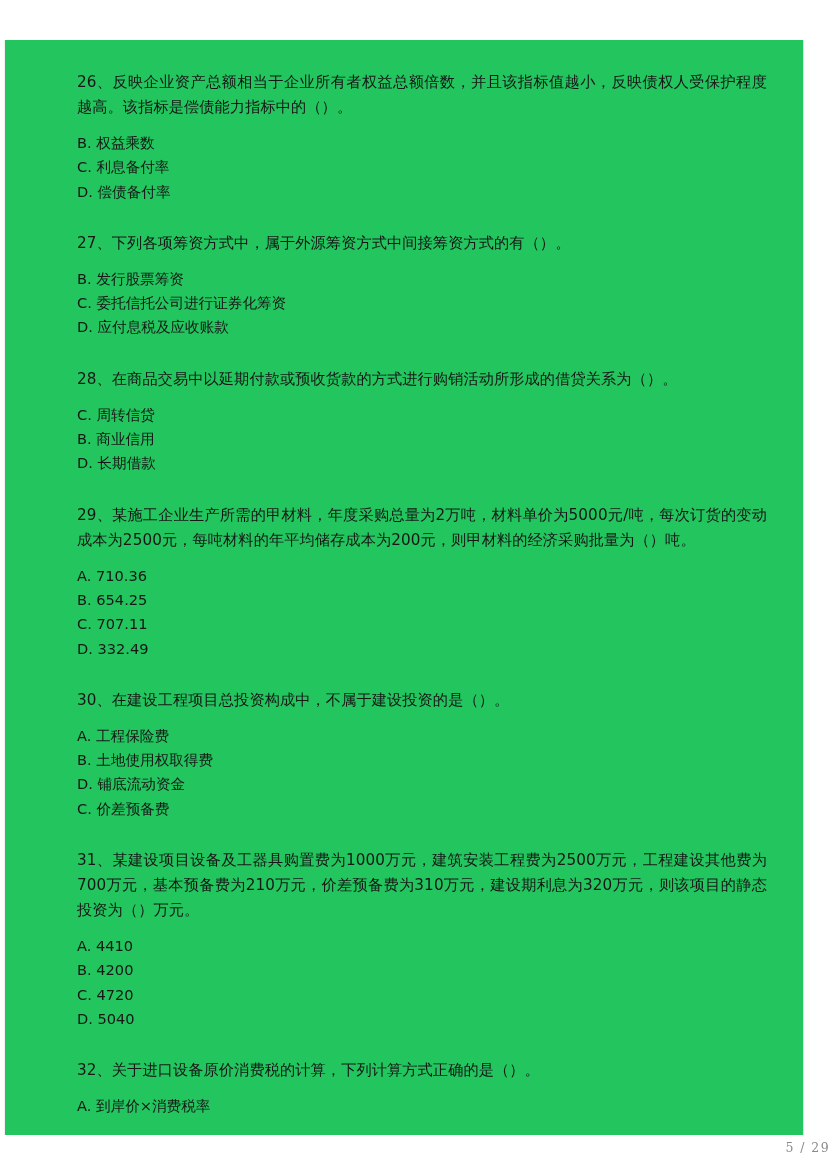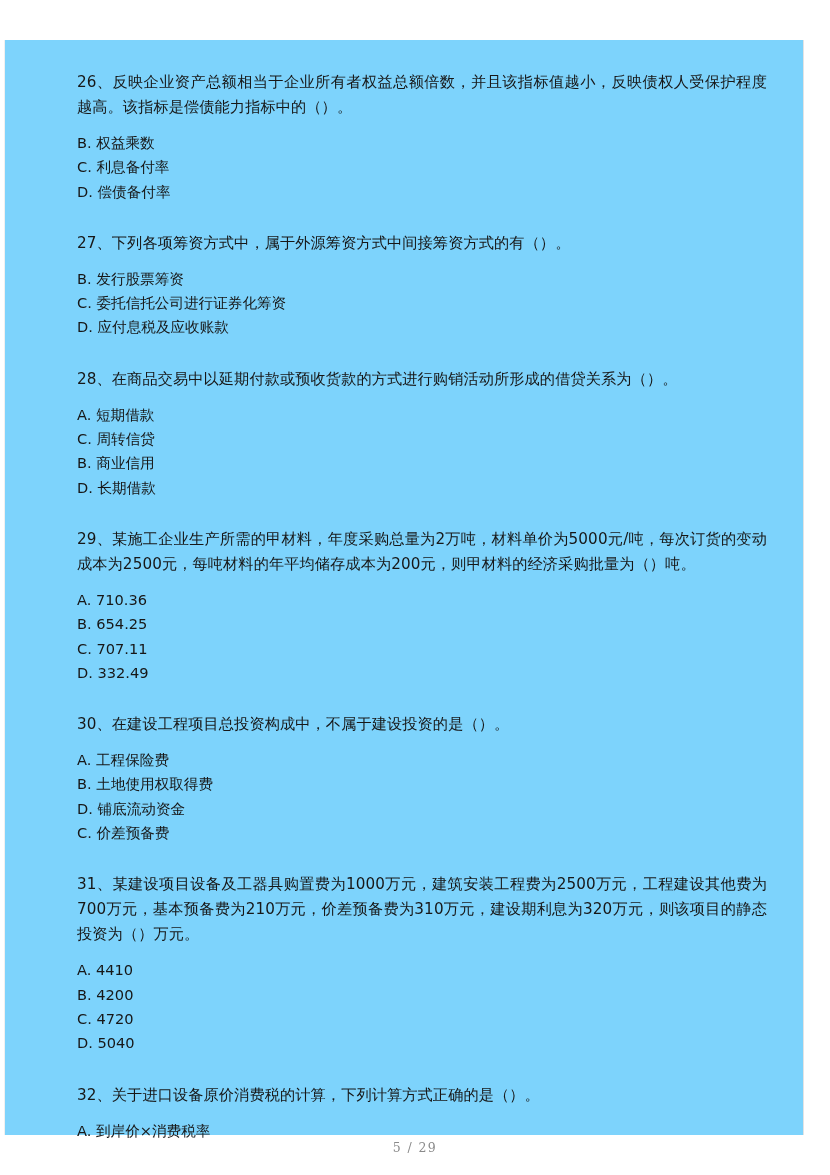--- a/index.html
+++ b/index.html
@@ -17,21 +17,21 @@
     overflow: hidden;
   }
 
   
   .page-sheet {
     position: absolute;
     left: 4px;
     top: 40px;
     width: 800px;
     height: 1095px;
-    background: #7dd3fc;
+    background: #22c55e;
     border-right: 1px solid #e3e3e3;
     border-left: 1px solid #f0f0f0;
     box-sizing: border-box;
   }
 
   .page-body {
     position: absolute;
     left: 72px;
     top: 30px;
     width: 690px;
@@ -66,21 +66,21 @@
     margin: 0;
     padding: 0;
     white-space: nowrap;
   }
 
   .page-footer {
     position: absolute;
     left: 0;
     top: 1140px;
     width: 830px;
-    text-align: center;
+    text-align: right;
     font-family: "DejaVu Serif", "Liberation Serif", serif;
     font-size: 12.5px;
     color: #8a8a8a;
     letter-spacing: 1.4px;
   }
 </style>
 </head>
 <body>
 
 <div class="page-sheet">
@@ -100,21 +100,20 @@
       <ul class="q-options">
         <li class="q-option">B. 发行股票筹资</li>
         <li class="q-option">C. 委托信托公司进行证券化筹资</li>
         <li class="q-option">D. 应付息税及应收账款</li>
       </ul>
     </div>
 
     <div class="question-block">
       <p class="q-stem">28、在商品交易中以延期付款或预收货款的方式进行购销活动所形成的借贷关系为（）。</p>
       <ul class="q-options">
-        <li class="q-option">A. 短期借款</li>
         <li class="q-option">C. 周转信贷</li>
         <li class="q-option">B. 商业信用</li>
         <li class="q-option">D. 长期借款</li>
       </ul>
     </div>
 
     <div class="question-block">
       <p class="q-stem">29、某施工企业生产所需的甲材料，年度采购总量为2万吨，材料单价为5000元/吨，每次订货的变动成本为2500元，每吨材料的年平均储存成本为200元，则甲材料的经济采购批量为（）吨。</p>
       <ul class="q-options">
         <li class="q-option">A. 710.36</li>

